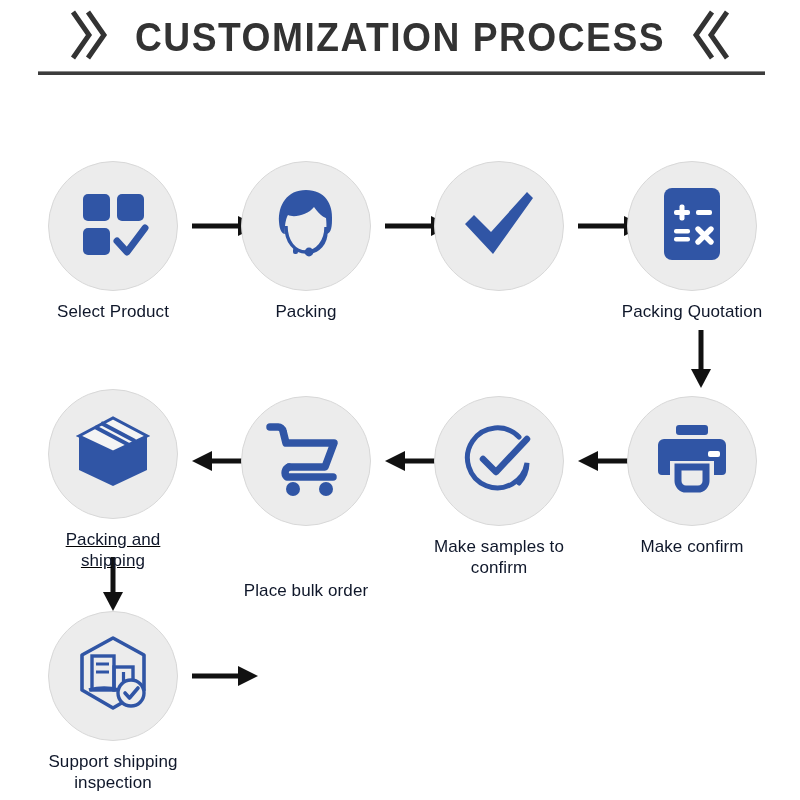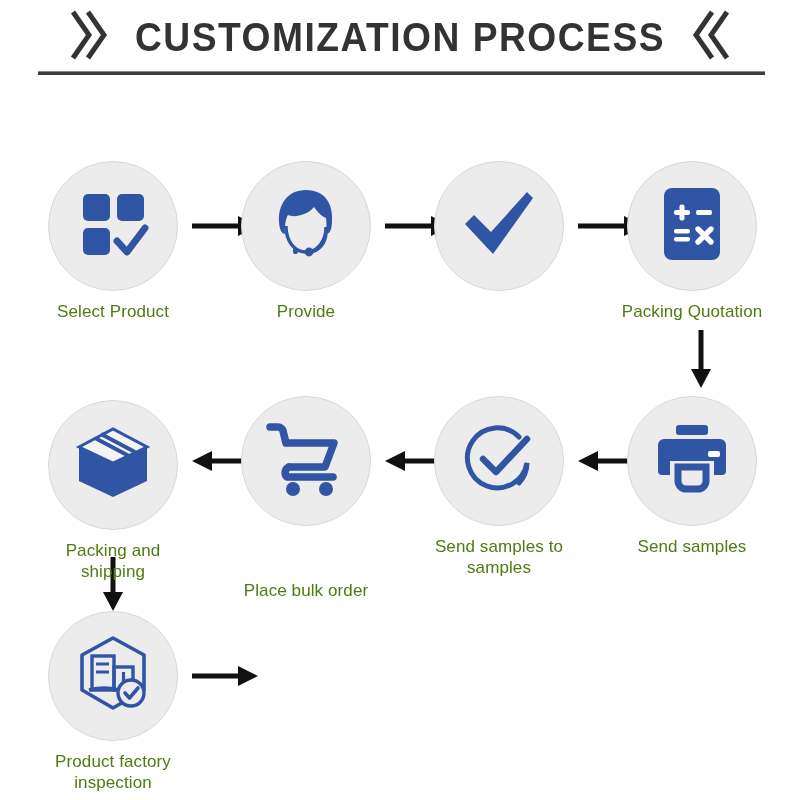--- a/index.html
+++ b/index.html
@@ -82,21 +82,21 @@
     background: #ececec;
     border: 1px solid #d8d8d8;
     display: flex;
     align-items: center;
     justify-content: center;
     box-sizing: border-box;
   }
   .node-label {
     margin-top: 11px;
     font-size: 17px;
-    color: #4d7c0f;
+    color: #0f172a;
     text-align: center;
     line-height: 1.22;
     white-space: pre-line;
     letter-spacing: 0.1px;
   }
 
   .arrow {
     position: absolute;
   }
 </style>
@@ -184,21 +184,21 @@
       <span>
         <svg width="84" height="84" viewBox="0 0 84 84">
           <path d="M42 8 C23 8 14 23 15 40 C15.5 48 18 52 21 52 C21 52 20 40 24 33 C30 36 44 33 50 25 C56 34 62 36 62 36 C63 44 62 52 62 52 C66 52 68 47 68 38 C69 22 61 8 42 8 Z" fill="#3055a5"></path>
           <path d="M22 44 C22 60 31 70 42 70 C53 70 62 60 62 45" fill="none" stroke="#3055a5" stroke-width="3.4"></path>
           <path d="M62 50 C62 62 54 69 46 70" fill="none" stroke="#3055a5" stroke-width="3.4"></path>
           <circle cx="45" cy="70" r="4.4" fill="#3055a5"></circle>
           <rect x="29" y="66" width="5" height="6" rx="2" fill="#3055a5"></rect>
         </svg>
       </span>
     </div>
-    <div class="node-label">Provide</div>
+    <div class="node-label">Packing</div>
   </div>
 
   <div class="node" style="left:425px; top:161px;">
     <div class="circle">
       <span>
         <svg width="84" height="84" viewBox="0 0 84 84">
           <path d="M8 42 L17 33 L34 50 L70 10 L76 16 L66 30 L36 72 Z" fill="#3055a5"></path>
         </svg>
       </span>
     </div>
@@ -225,50 +225,50 @@
     <div class="circle">
       <span>
         <svg width="80" height="76" viewBox="0 0 80 76">
           <rect x="24" y="4" width="32" height="10" rx="3" fill="#3055a5"></rect>
           <path d="M12 18 h56 a6 6 0 0 1 6 6 v26 a4 4 0 0 1 -4 4 h-8 v-14 h-44 v14 h-8 a4 4 0 0 1 -4 -4 v-26 a6 6 0 0 1 6 -6 z" fill="#3055a5"></path>
           <rect x="56" y="30" width="12" height="6" rx="2" fill="#ffffff"></rect>
           <path d="M26 46 h28 v14 a8 8 0 0 1 -8 8 h-12 a8 8 0 0 1 -8 -8 z" fill="none" stroke="#3055a5" stroke-width="7"></path>
         </svg>
       </span>
     </div>
-    <div class="node-label">Send samples</div>
+    <div class="node-label">Make confirm</div>
   </div>
 
   <div class="node" style="left:425px; top:396px;">
     <div class="circle">
       <span>
         <svg width="84" height="84" viewBox="0 0 84 84">
           <path d="M62 20 A30 30 0 1 0 70 46 A30 30 0 0 1 62 66" fill="none" stroke="#3055a5" stroke-width="5" stroke-linecap="round"></path>
           <path d="M26 42 L39 55 L70 22" fill="none" stroke="#3055a5" stroke-width="6.5" stroke-linecap="round" stroke-linejoin="round"></path>
         </svg>
       </span>
     </div>
-    <div class="node-label">Send samples to samples</div>
+    <div class="node-label">Make samples to confirm</div>
   </div>
 
   <div class="node" style="left:232px; top:396px;gap:44px;">
     <div class="circle">
       <span>
         <svg width="84" height="80" viewBox="0 0 84 80">
           <path d="M6 8 h8 a5 5 0 0 1 5 4 l3 12 h48 l-9 24 h-36" fill="none" stroke="#3055a5" stroke-width="7.5" stroke-linecap="round" stroke-linejoin="round"></path>
           <path d="M25 48 a6 6 0 0 0 -2 10 h46" fill="none" stroke="#3055a5" stroke-width="7.5" stroke-linecap="round" stroke-linejoin="round"></path>
           <circle cx="29" cy="70" r="7" fill="#3055a5"></circle>
           <circle cx="62" cy="70" r="7" fill="#3055a5"></circle>
         </svg>
       </span>
     </div>
     <div class="node-label">Place bulk order</div>
   </div>
 
-  <div class="node" style="left:39px; top:400px;">
+  <div class="node" style="left:39px; top:389px;text-decoration:underline;">
     <div class="circle">
       <span>
         <svg width="84" height="80" viewBox="0 0 84 80">
           <path d="M8 24 L42 40 L42 74 L8 58 Z" fill="#3055a5"></path>
           <path d="M76 24 L42 40 L42 74 L76 58 Z" fill="#3055a5"></path>
           <path d="M8 24 L42 6 L76 24 L42 40 Z" fill="#f4f4f4" stroke="#3055a5" stroke-width="3"></path>
           <path d="M24 15 L58 33" fill="none" stroke="#3055a5" stroke-width="4"></path>
           <path d="M30 11 L64 29" fill="none" stroke="#3055a5" stroke-width="4"></path>
         </svg>
       </span>
@@ -284,18 +284,18 @@
           <rect x="21" y="24" width="22" height="34" fill="none" stroke="#3055a5" stroke-width="3.4"></rect>
           <path d="M25 32 h13 M25 40 h13" stroke="#3055a5" stroke-width="3.2"></path>
           <rect x="43" y="35" width="19" height="23" fill="none" stroke="#3055a5" stroke-width="3.4"></rect>
           <path d="M52.5 40 v10" stroke="#3055a5" stroke-width="3.2"></path>
           <path d="M18 58 C32 54 48 56 62 64" fill="none" stroke="#3055a5" stroke-width="3.4"></path>
           <circle cx="60" cy="61" r="13" fill="#ececec" stroke="#3055a5" stroke-width="3.4"></circle>
           <path d="M54 61 L58.5 66 L67 56" fill="none" stroke="#3055a5" stroke-width="3.6" stroke-linecap="round" stroke-linejoin="round"></path>
         </svg>
       </span>
     </div>
-    <div class="node-label">Product factory
+    <div class="node-label">Support shipping
 inspection</div>
   </div>
 
 
 </div>
 
 </body></html>

